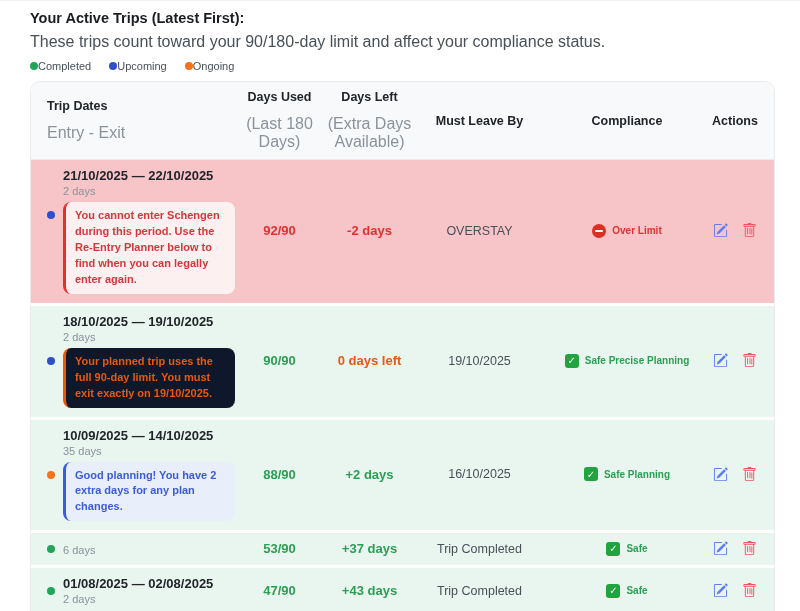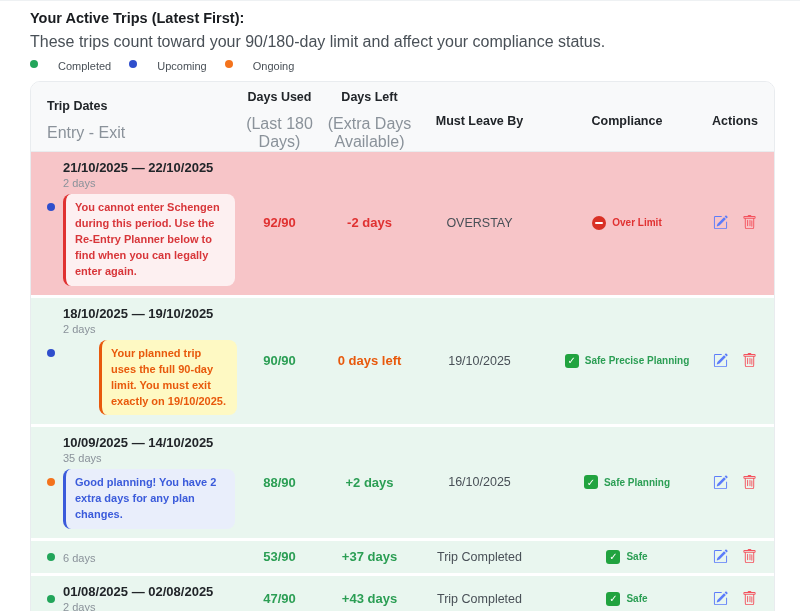--- a/index.html
+++ b/index.html
@@ -7,37 +7,37 @@
   body {
     width: 800px; height: 611px;
     font-family: "Liberation Sans", "DejaVu Sans", sans-serif;
     color: #212529;
     border-top: 1px solid #eef1f3;
     padding: 9px 25px 0 30px;
   }
   .page-title { font-size: 14.5px; font-weight: 700; color: #1a1d21; }
   .page-subtitle { font-size: 16px; color: #495057; margin-top: 7px; }
   .legend { display: flex; gap: 18px; margin-top: 9px; align-items: center; }
-  .legend-item { display: flex; align-items: flex-start; gap: 20px; font-size: 11px; color: #495057; }
+  .legend-item { display: flex; align-items: center; gap: 0; font-size: 11px; color: #495057; }
   .dot { width: 8px; height: 8px; border-radius: 50%; display: inline-block; flex: 0 0 8px; }
   .dot-completed { background: var(--c-completed); }
   .dot-upcoming  { background: var(--c-upcoming); }
   .dot-ongoing   { background: var(--c-ongoing); }
 
   .trips-table {
     margin-top: 9px; width: 745px;
     border: 1px solid #e9ecef; border-radius: 10px;
     overflow: hidden; background: #fff;
   }
   .grid-row {
     display: grid;
     grid-template-columns: 190px 85px 95px 125px 170px 1fr;
     padding: 0 16px;
   }
-  .thead { background: #f8f9fa; border-bottom: 1px solid #e9ecef; padding-top: 8px; min-height: 46px; align-items: center; }
+  .thead { background: #f8f9fa; border-bottom: 1px solid #e9ecef; padding-top: 8px; padding-bottom: 8px; min-height: 46px; align-items: center; }
   .th { text-align: center; }
   .th.left { text-align: left; }
   .th-title { font-size: 12.5px; font-weight: 700; color: #212529; }
   .th-sub { font-size: 16px; color: #8a929a; margin-top: 11px; }
 
   .trip-row { border-bottom: 3px solid #ffffff; padding-top: 8px; padding-bottom: 9px; }
   .trip-row:last-child { border-bottom: none; }
   .row-danger  { background: var(--c-danger-row-bg); }
   .row-success { background: var(--c-success-row-bg); }
 
@@ -50,21 +50,21 @@
   .dates { font-size: 13px; font-weight: 700; color: #212529; }
   .duration { font-size: 11px; color: #8a929a; margin-top: 2px; }
   .note-line { display: flex; align-items: flex-start; margin-top: 5px; }
   .note-line .dot { margin-right: 8px; margin-top: 9px; }
   .note {
     font-size: 11px; line-height: 1.45; font-weight: 600;
     border-left: 3px solid; border-radius: 8px;
     padding: 6px 9px; max-width: 172px;
   }
   .note-danger  { background: #fdf0f1; border-color: var(--c-danger);  color: #d8363a; }
-  .note-warning { background: #fef9c3; border-color: var(--c-warning); color: var(--c-warning); margin-left: 36px; }
+  .note-warning { background: #0f172a; border-color: var(--c-warning); color: var(--c-warning); }
   .note-info    { background: #e9eefb; border-color: var(--c-info);    color: var(--c-info); }
 
   .cell.center { align-self: center; text-align: center; }
   .days-used, .days-left { font-size: 13px; font-weight: 700; }
   .tval-danger  { color: var(--c-danger); }
   .tval-success { color: var(--c-success); }
   .tval-warning { color: var(--c-warning); }
   .must-leave { font-size: 12.5px; color: #495057; }
   .compliance { display: flex; align-items: center; justify-content: center; gap: 6px; }
   .compliance-label { font-size: 10px; font-weight: 700; }

